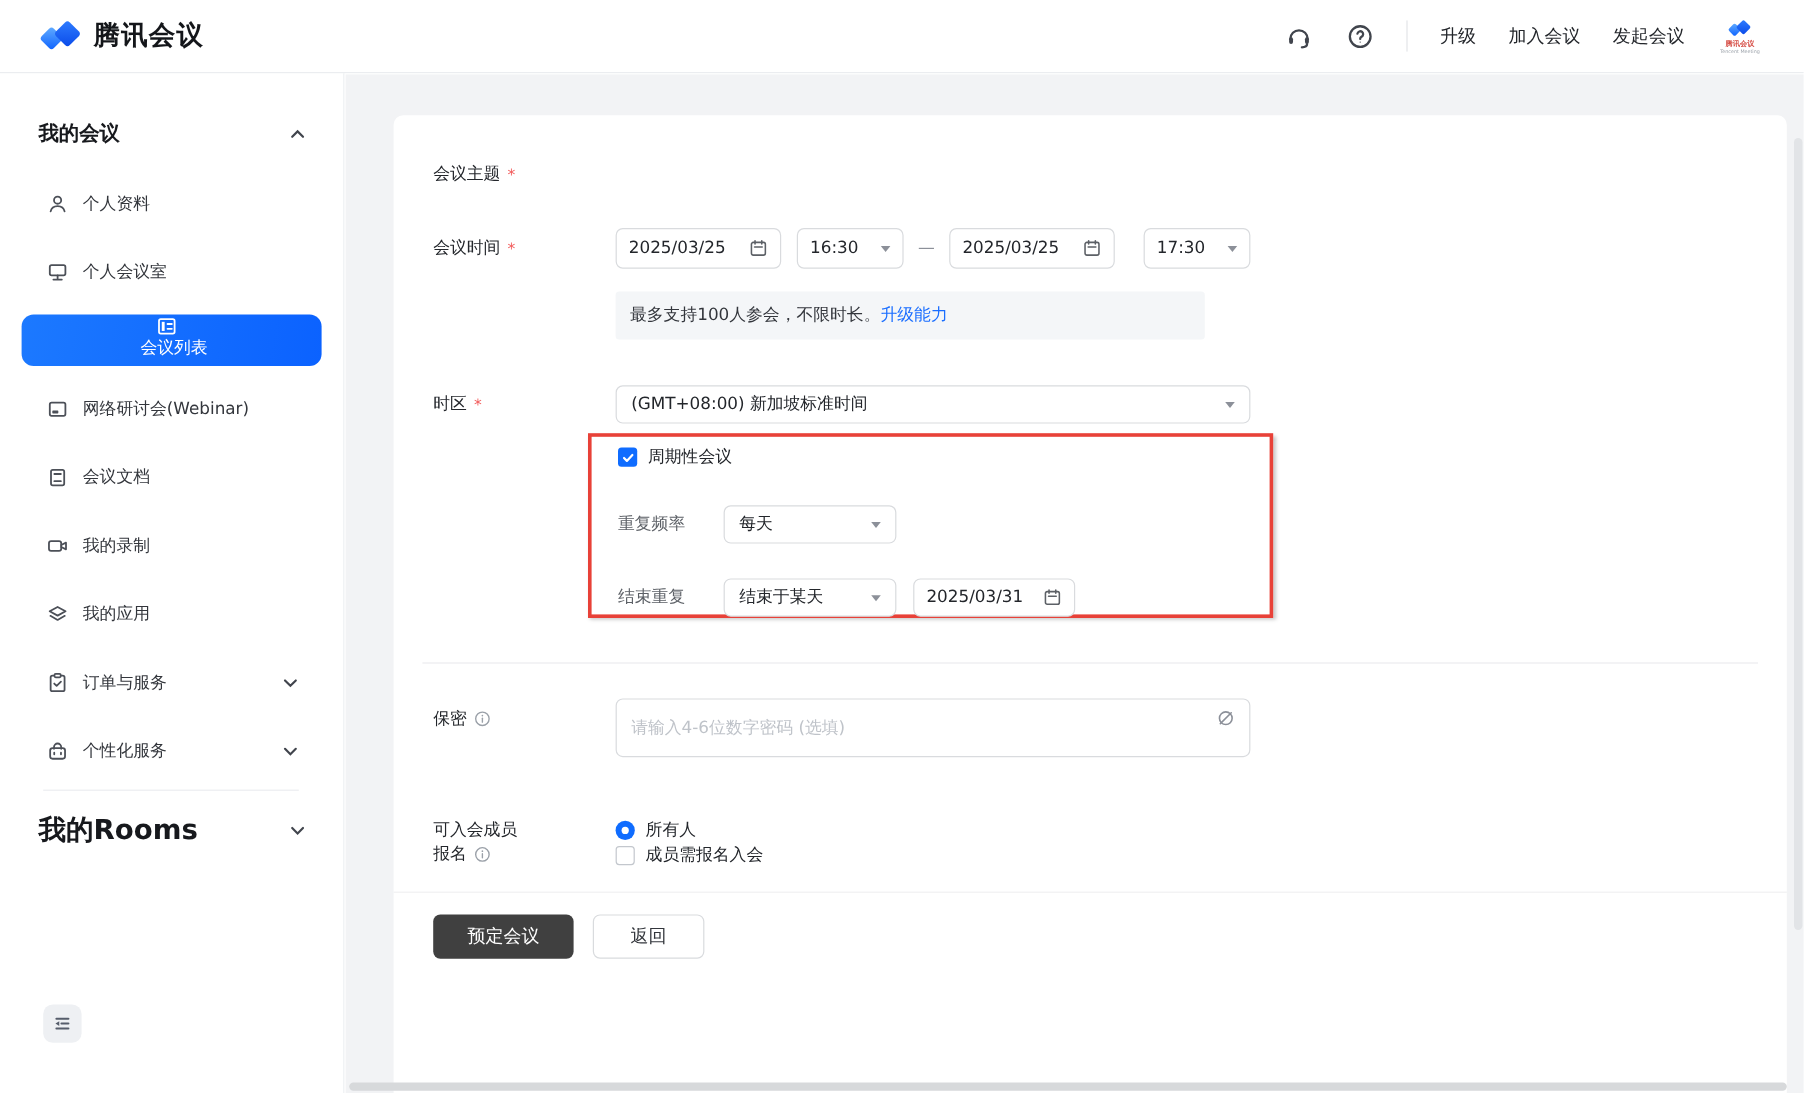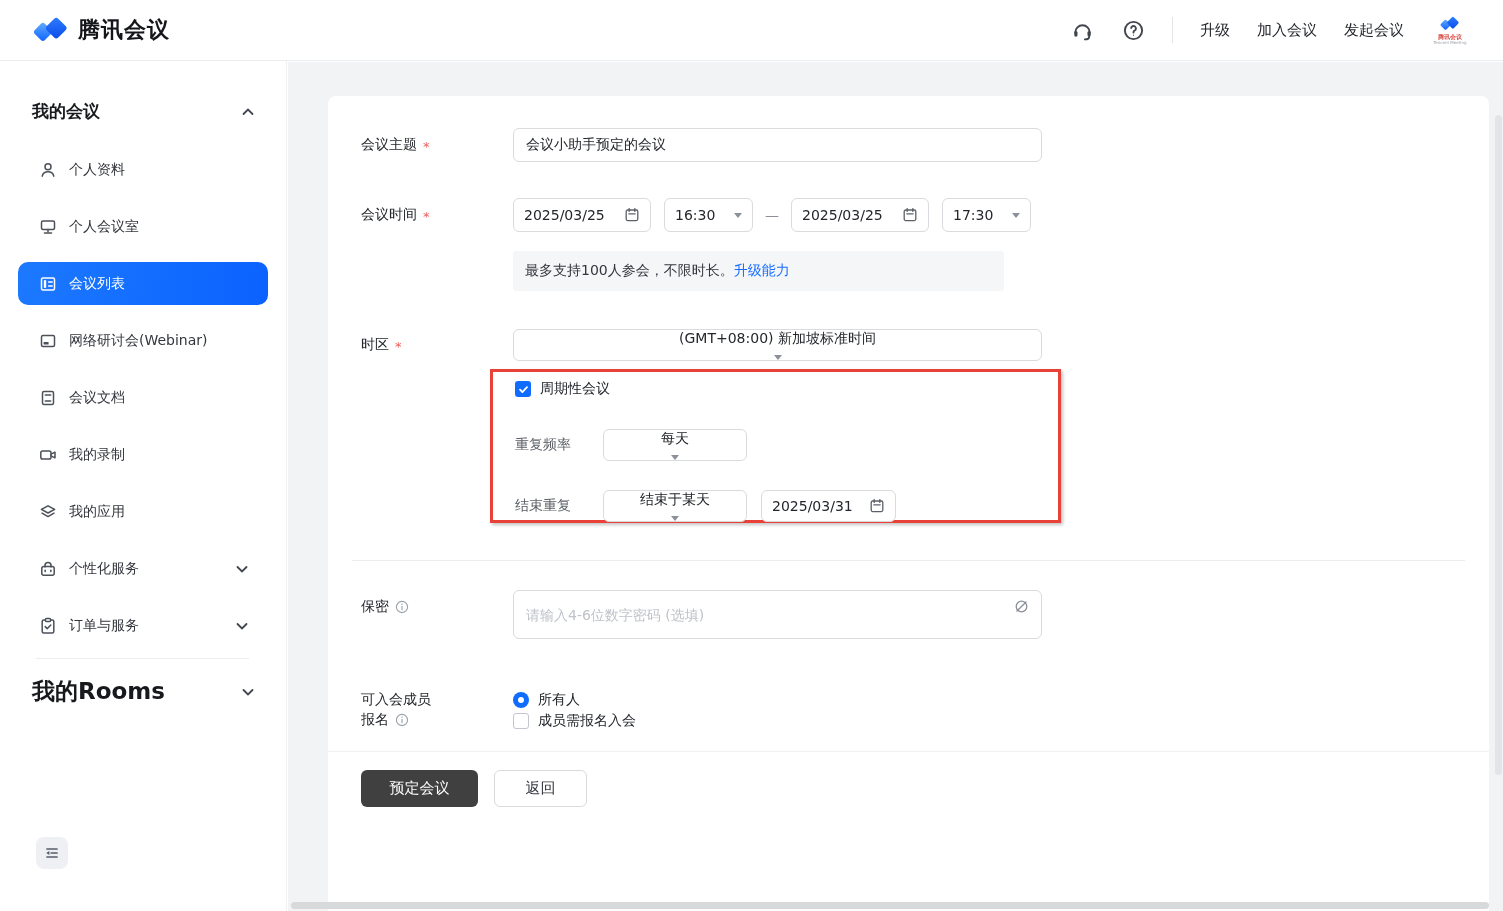--- a/index.html
+++ b/index.html
@@ -26,21 +26,21 @@
     border-right:1px solid #eef0f3; z-index:10; }
   .side-title { margin:39px 30px 18px 32px; display:flex; align-items:center;
     justify-content:space-between; cursor:pointer; }
   .side-title .t { font-size:17px; font-weight:700; color:#17191d; }
   .side-item { height:57px; display:flex; align-items:center; padding:0 36px 0 38px;
     cursor:pointer; color:#33363c; }
   .side-item .ic { width:19px; height:19px; margin-right:12px; flex:0 0 auto;
     display:flex; align-items:center; justify-content:center; }
   .side-item .lb { font-size:14px; white-space:nowrap; }
   .side-item.active { height:43px; margin:7px 18px; padding:0 16px 0 20px; border-radius:10px;
-    background:linear-gradient(100deg,#1c79ff,#0b62ff); color:#fff; }
+    background:linear-gradient(100deg,#1c79ff,#0b62ff); color:#fff;flex-direction:column; }
   .side-item .chev { margin-left:auto; display:flex; }
   .side-divider { height:1px; background:#ebedf0; margin:4px 37px 4px 36px; }
   .rooms-row { height:57px; display:flex; align-items:center; justify-content:space-between;
     padding:0 30px 0 32px; cursor:pointer; }
   .rooms-row .t { font-size:23px; font-weight:700; color:#17191d; }
   .collapse-btn { position:absolute; left:36px; bottom:42px; width:32px; height:32px;
     border-radius:8px; background:#eef0f3; display:flex; align-items:center;
     justify-content:center; cursor:pointer; }
 
   
@@ -66,21 +66,21 @@
   .dash { align-self:center; color:#8c9099; font-size:14px; margin:0 12px; }
   .tri-down { width:0; height:0; border-left:4.5px solid transparent;
     border-right:4.5px solid transparent; border-top:5.5px solid #8c9099; }
 
   .note-box { margin:19px 0 0 185px; width:491px; height:40px; background:#f4f6f8;
     border-radius:3px; display:flex; align-items:center; padding:0 12px; font-size:14px; color:#33363c; }
   .note-link { color:#1a6eff; cursor:pointer; }
 
   .select { height:32px; border:1px solid #d9dbde; border-radius:6px; background:#fff;
     display:flex; align-items:center; justify-content:space-between; padding:0 12px;
-    font-size:14px; color:#23262b; cursor:pointer;flex-direction:column; }
+    font-size:14px; color:#23262b; cursor:pointer; }
   .tz-select { width:529px; }
 
   .highlight-box { margin:8px 0 0 162px; width:571px; height:154px;
     border:3px solid #e84138; box-shadow:2px 2px 3px rgba(90,90,90,.35);
     padding:6px 0 0 22px; background:#fff; }
   .chk-row { display:flex; align-items:center; gap:9px; height:22px; cursor:pointer; }
   .checkbox-on { width:16px; height:16px; border-radius:3px; background:#0f6cff;
     display:flex; align-items:center; justify-content:center; flex:0 0 auto; }
   .checkbox-off { width:16px; height:16px; border-radius:3px; background:#fff;
     border:1px solid #c3c7cd; flex:0 0 auto; }
@@ -246,44 +246,44 @@
       <svg width="18" height="18" viewBox="0 0 18 18" fill="none" stroke="#4c5058" stroke-width="1.5" stroke-linejoin="round">
         <path d="M9 2.8 L15.6 6.4 L9 10 L2.4 6.4 Z"></path>
         <path d="M3 10.2 L9 13.6 L15 10.2" stroke-linecap="round"></path>
       </svg>
     </span>
     <span class="lb">我的应用</span>
   </div>
 
   <div class="side-item">
     <span class="ic">
+      <svg width="18" height="18" viewBox="0 0 18 18" fill="none" stroke="#4c5058" stroke-width="1.5" stroke-linecap="round" stroke-linejoin="round">
+        <rect x="3.2" y="3" width="11.6" height="13" rx="1.5"></rect>
+        <rect x="6.4" y="1.6" width="5.2" height="2.8" rx="1" fill="#fff"></rect>
+        <polyline points="6.2,9.6 8.2,11.6 11.8,8"></polyline>
+      </svg>
+    </span>
+    <span class="lb">订单与服务</span>
+    <span class="chev">
+      <svg width="16" height="16" viewBox="0 0 16 16" fill="none" stroke="#41454d" stroke-width="1.8" stroke-linecap="round">
+          <polyline points="3.5,6 8,10.5 12.5,6"></polyline>
+        </svg>
+    </span>
+  </div>
+
+  <div class="side-item">
+    <span class="ic">
       <svg width="18" height="18" viewBox="0 0 18 18" fill="none" stroke="#4c5058" stroke-width="1.5" stroke-linecap="round">
         <path d="M6 7V5.6a3 3 0 0 1 6 0V7"></path>
         <rect x="2.8" y="6.5" width="12.4" height="8.8" rx="2"></rect>
         <line x1="6.2" y1="10.2" x2="6.2" y2="11.6"></line>
           <line x1="11.8" y1="10.2" x2="11.8" y2="11.6"></line>
       </svg>
     </span>
     <span class="lb">个性化服务</span>
-    <span class="chev">
-      <svg width="16" height="16" viewBox="0 0 16 16" fill="none" stroke="#41454d" stroke-width="1.8" stroke-linecap="round">
-          <polyline points="3.5,6 8,10.5 12.5,6"></polyline>
-        </svg>
-    </span>
-  </div>
-
-  <div class="side-item">
-    <span class="ic">
-      <svg width="18" height="18" viewBox="0 0 18 18" fill="none" stroke="#4c5058" stroke-width="1.5" stroke-linecap="round" stroke-linejoin="round">
-        <rect x="3.2" y="3" width="11.6" height="13" rx="1.5"></rect>
-        <rect x="6.4" y="1.6" width="5.2" height="2.8" rx="1" fill="#fff"></rect>
-        <polyline points="6.2,9.6 8.2,11.6 11.8,8"></polyline>
-      </svg>
-    </span>
-    <span class="lb">订单与服务</span>
     <span class="chev">
       <svg width="16" height="16" viewBox="0 0 16 16" fill="none" stroke="#41454d" stroke-width="1.8" stroke-linecap="round">
           <polyline points="3.5,6 8,10.5 12.5,6"></polyline>
         </svg>
     </span>
   </div>
 
   <div class="side-divider"></div>
 
   <div class="rooms-row">
@@ -304,21 +304,20 @@
 </div>
 
 <div class="main">
   <div class="card">
 
     <div class="frow">
       <div class="flabel">
         <span>会议主题</span>
         <span class="req">*</span>
       </div>
-      <input class="tinput" type="text" value="会议小助手预定的会议" style="">
     </div>
 
     <div class="frow mt36">
       <div class="flabel">
         <span>会议时间</span>
         <span class="req">*</span>
       </div>
       <div style="display:flex; align-items:center;">
         <div class="dt-box date-box">
           <span>2025/03/25</span>
@@ -336,21 +335,21 @@
         <span class="dash">—</span>
         <div class="dt-box date-box">
           <span>2025/03/25</span>
           <svg width="16" height="16" viewBox="0 0 16 16" fill="none" stroke="#5c6066" stroke-width="1.3" stroke-linecap="round">
             <rect x="2.2" y="3" width="11.6" height="10.6" rx="1.5"></rect>
             <line x1="5.2" y1="1.6" x2="5.2" y2="4.4"></line>
               <line x1="10.8" y1="1.6" x2="10.8" y2="4.4"></line>
             <line x1="4.8" y1="6.8" x2="11.2" y2="6.8"></line>
           </svg>
         </div>
-        <div class="dt-box time-box" style="margin-left:13px;">
+        <div class="dt-box time-box" style="margin-left:24px;">
           <span>17:30</span>
           <span class="tri-down"></span>
         </div>
       </div>
     </div>
 
     <div class="note-box">
       <span>最多支持100人参会，不限时长。</span>
         <span class="note-link">升级能力</span>
     </div>

